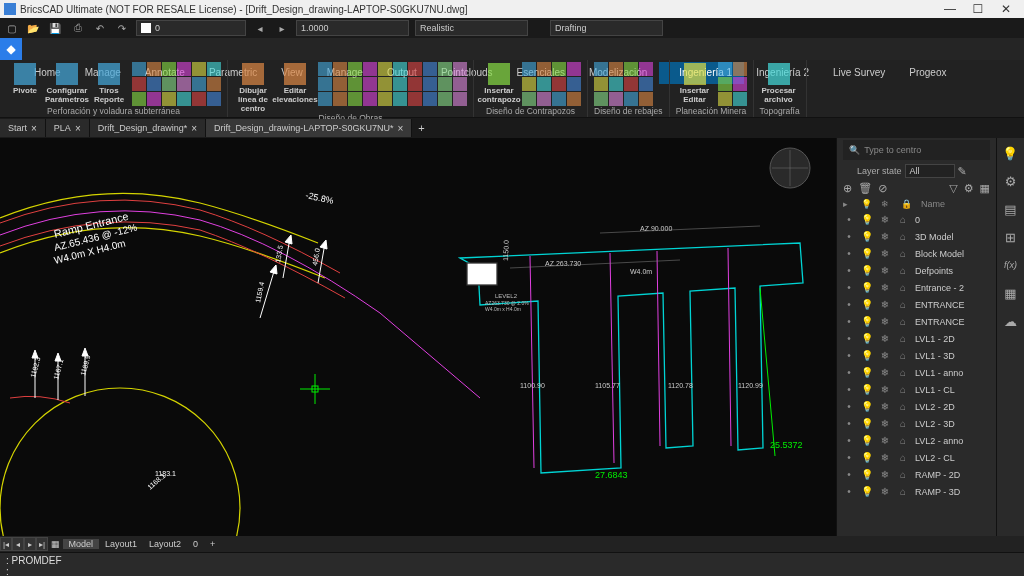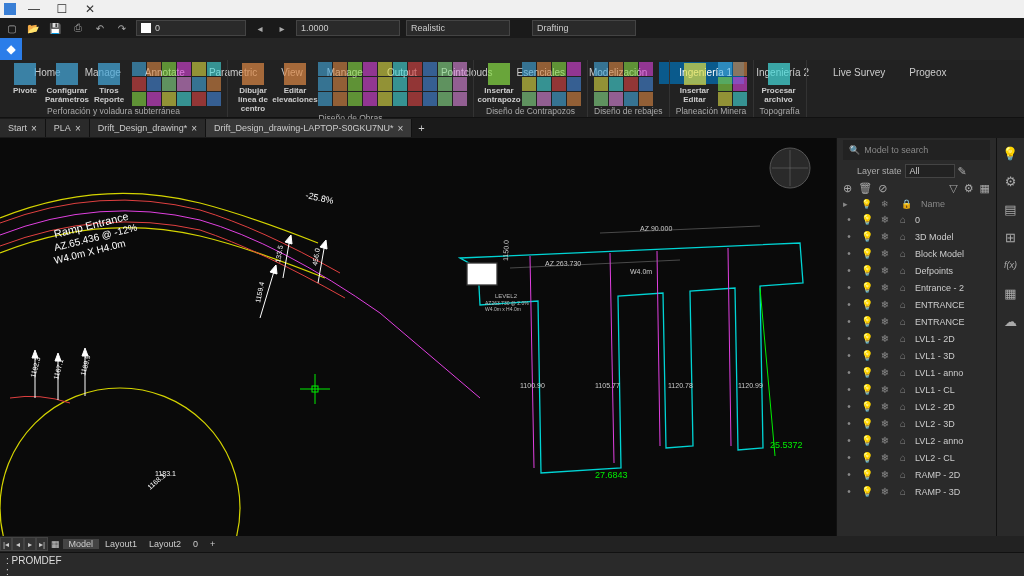--- a/index.html
+++ b/index.html
@@ -9,21 +9,21 @@
 .titlebar { height: 18px; background: #f0f0f0; color: #333; display: flex; align-items: center; padding: 0 4px; font-size: 10px; }
 .titlebar .icon { width: 12px; height: 12px; background: #3a7fd5; margin-right: 4px; }
 .titlebar .title { flex: 1; }
 .titlebar .wbtn { width: 28px; text-align: center; font-size: 12px; cursor: pointer; }
 
 
 .qa { height: 20px; background: #1a1a1a; display: flex; align-items: center; padding: 0 4px; gap: 6px; }
 .qa .qicon { width: 16px; height: 16px; display: flex; align-items: center; justify-content: center; font-size: 10px; color: #aaa; cursor: pointer; }
 .qa .layer-sel { background: #2a2a2a; color: #ccc; border: 1px solid #444; height: 16px; width: 110px; font-size: 9px; padding: 0 4px; display: flex; align-items: center; }
 .qa .layer-sel .sq { width: 10px; height: 10px; background: #fff; margin-right: 4px; }
-.qa .dd { background: #2a2a2a; color: #ccc; border: 1px solid #444; height: 16px; width: 104px; font-size: 9px; padding: 0 4px; display: flex; align-items: center; }
+.qa .dd { background: #2a2a2a; color: #ccc; border: 1px solid #444; height: 16px; width: 113px; font-size: 9px; padding: 0 4px; display: flex; align-items: center; }
 
 
 .menu { height: 22px; background: #252525; display: flex; align-items: center; }
 .menu .app { width: 22px; height: 22px; background: #2b7de9; display: flex; align-items: center; justify-content: center; color: #fff; font-size: 12px; }
 .menu .tab { padding: 0 12px; height: 22px; display: flex; align-items: center; cursor: pointer; font-size: 10px; margin-top: 47px; }
 .menu .tab.active { background: #0a5a8c; color: #fff; padding-left: 20px; }
 
 
 .ribbon { height: 58px; background: #222; display: flex; border-bottom: 1px solid #111; }
 .ribbon .group { display: flex; flex-direction: column; border-right: 1px solid #333; padding: 2px 6px 0; }
@@ -77,20 +77,21 @@
 
 
 .cmd { height: 44px; background: #2a2a2a; border-top: 1px solid #111; display: flex; flex-direction: column; font-family: monospace; font-size: 10px; padding: 2px 6px; color: #ddd; }
 .cmd .hist { flex: 1; }
 </style>
 </head>
 <body>
 
 <div class="titlebar">
   <div class="icon"></div>
+  <div class="title">BricsCAD Ultimate (NOT FOR RESALE License) - [Drift_Design_drawing-LAPTOP-S0GKU7NU.dwg]</div>
   <div class="wbtn">—</div>
   <div class="wbtn">☐</div>
   <div class="wbtn">✕</div>
 </div>
 
 <div class="qa">
   <div class="qicon">▢</div>
   <div class="qicon">📂</div>
   <div class="qicon">💾</div>
   <div class="qicon">⎙</div>
@@ -441,21 +442,21 @@
       <g stroke="#777" stroke-width="0.5">
         <line x1="790" y1="12" x2="790" y2="48"></line>
         <line x1="772" y1="30" x2="808" y2="30"></line>
       </g>
     </svg>
   </div>
 
   <div class="layers">
     <div class="search">
       <span>🔍</span>
-      <span>Model to search</span>
+      <span>Type to centro</span>
     </div>
     <div class="filter">
       <span class="lbl">Layer state</span>
       <div class="sel">All</div>
       <span style="color:#aaa;cursor:pointer;">✎</span>
     </div>
     <div class="tools">
       <span>⊕</span>
       <span>🗑</span>
       <span>⊘</span>

